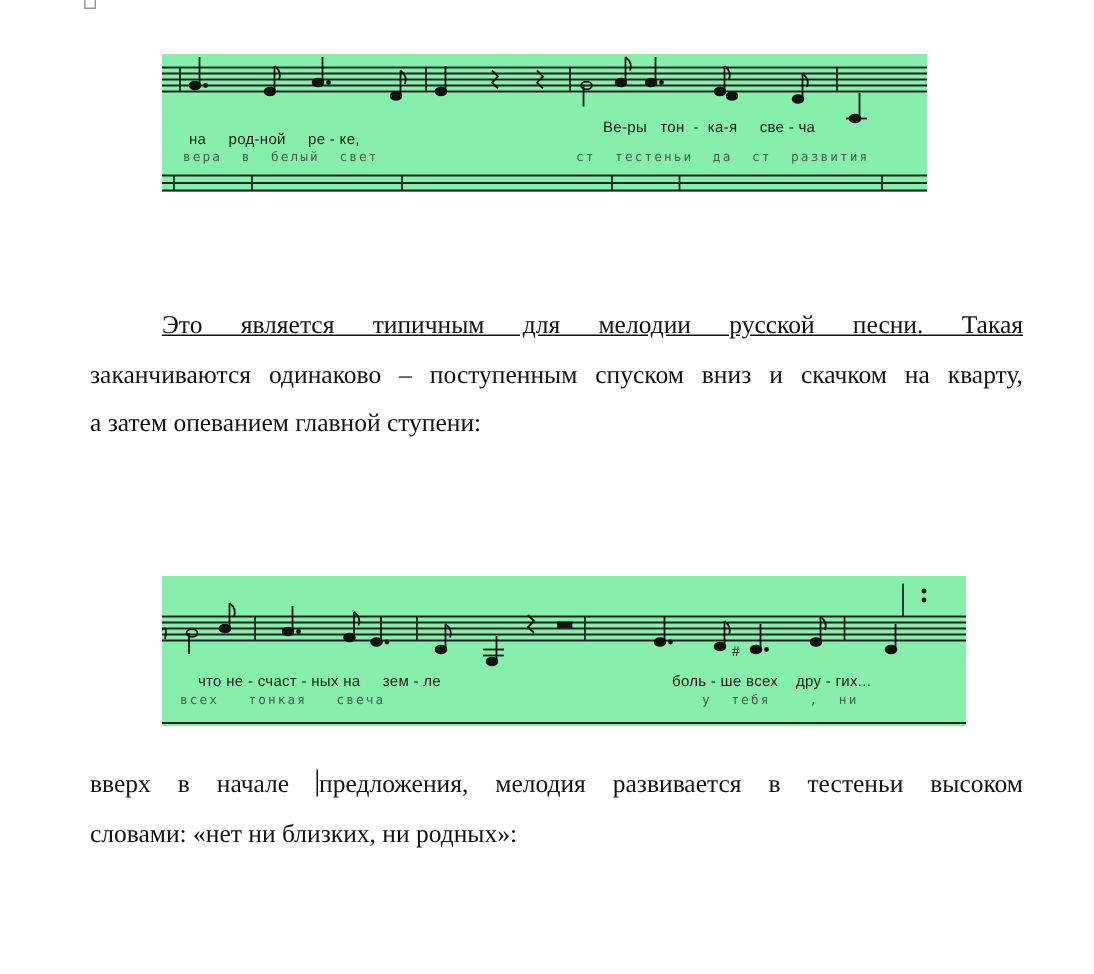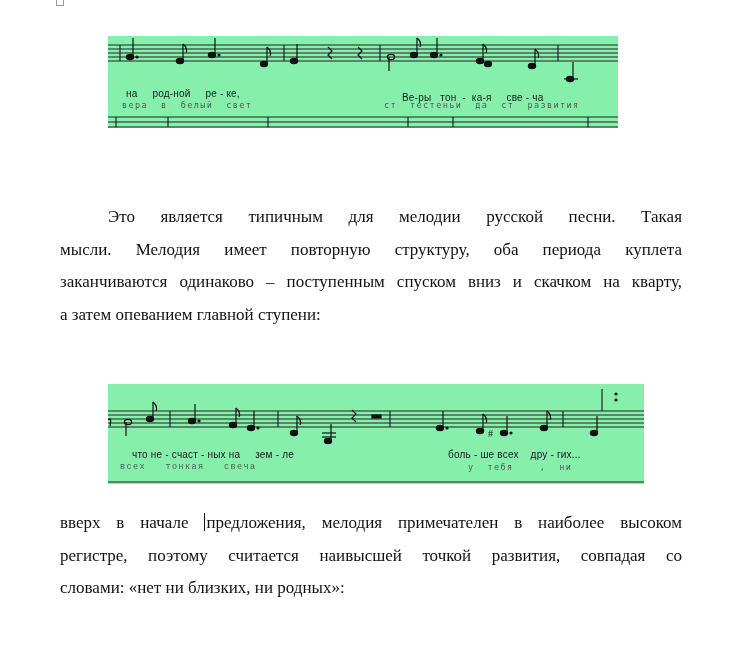--- a/index.html
+++ b/index.html
@@ -9,21 +9,21 @@
                  border:1px solid #9a9a9a; background:#fff; }
   .figure { position:absolute; background:#86efac; }
   .figure svg { display:block; }
   .lyric { position:absolute; font-family:"Liberation Sans","DejaVu Sans",sans-serif;
            font-size:10px; color:#1a1a1a; white-space:pre; letter-spacing:0.2px; }
   .lyric2 { position:absolute; font-family:"DejaVu Sans Mono","Liberation Mono",monospace;
             font-size:8.5px; color:#444; white-space:pre; letter-spacing:1.4px; opacity:0.85;text-align:center; }
   .para { position:absolute; left:60px; width:622px; font-size:17px; line-height:32.5px; }
   .line { display:block; height:32.5px; text-align:justify; text-align-last:justify; white-space:nowrap; }
   .line.last { text-align-last:left;font-family:Liberation Serif, serif; }
-  .line.indent { padding-left:48px; }
+  .line.indent { padding-left:48px;text-decoration:underline; }
   .caret { display:inline-block; width:1px; height:18px; background:#111; vertical-align:-3px; margin-right:1px; }
 </style>
 </head>
 <body>
 
 <div class="anchor-mark"></div>
 
 <div class="figure" style="left:108px; top:36px; width:510px; height:92px;">
   <svg width="510" height="92" viewBox="0 0 510 92">
     <g stroke="#222" stroke-width="1.2">
@@ -79,28 +79,27 @@
       <line x1="0" y1="91" x2="510" y2="91"></line>
       <line x1="8" y1="81" x2="8" y2="91"></line>
       <line x1="60" y1="81" x2="60" y2="91"></line>
       <line x1="160" y1="81" x2="160" y2="91"></line>
       <line x1="300" y1="81" x2="300" y2="91"></line>
       <line x1="345" y1="81" x2="345" y2="91"></line>
       <line x1="480" y1="81" x2="480" y2="91"></line>
     </g>
   </svg>
   <div class="lyric" style="left:18px; top:52px;">на     род-ной     ре - ке,</div>
-  <div class="lyric" style="left:278px; top:56px;padding-left:16px;">Ве-ры   тон  -  ка-я     све - ча</div>
+  <div class="lyric" style="left:278px; top:44px;padding-left:16px;">Ве-ры   тон  -  ка-я     све - ча</div>
   <div class="lyric2" style="left:14px; top:64px;">вера  в  белый  свет</div>
   <div class="lyric2" style="left:276px; top:64px;">ст  тестеньи  да  ст  развития</div>
 </div>
 
 <div class="para" style="top:201px;">
   <span class="line indent">Это является типичным для мелодии русской песни. Такая</span>
-  <span class="line">мысли. Мелодия имеет повторную структуру, оба периода куплета</span>
   <span class="line">заканчиваются одинаково – поступенным спуском вниз и скачком на кварту,</span>
   <span class="line last">а затем опеванием главной ступени:</span>
 </div>
 
 <div class="figure" style="left:108px; top:384px; width:536px; height:100px;">
   <svg width="536" height="100" viewBox="0 0 536 100">
     <g stroke="#222" stroke-width="1.2">
       <line x1="0" y1="27" x2="536" y2="27"></line>
       <line x1="0" y1="31" x2="536" y2="31"></line>
       <line x1="0" y1="35" x2="536" y2="35"></line>
@@ -154,23 +153,22 @@
         <line x1="489" y1="49" x2="489" y2="32"></line>
       <circle cx="508" cy="10" r="1"></circle>
         <circle cx="508" cy="16" r="1"></circle>
     </g>
     <g stroke="#222" stroke-width="1.2">
       <line x1="0" y1="98" x2="536" y2="98"></line>
     </g>
   </svg>
   <div class="lyric" style="left:24px; top:65px;">что не - счаст - ных на     зем - ле</div>
   <div class="lyric" style="left:316px; top:65px;margin-left:24px;">боль - ше всех    дру - гих...</div>
-  <div class="lyric2" style="left:12px; top:78px;font-family:Liberation Mono, monospace;">всех   тонкая   свеча</div>
+  <div class="lyric2" style="left:12px; top:78px;">всех   тонкая   свеча</div>
   <div class="lyric2" style="left:324px; top:78px;margin-left:36px;">у  тебя    ,  ни</div>
 </div>
 
 <div class="para" style="top:507px;">
   <span class="line">
-    <span>вверх в начале </span><span class="caret"></span><span>предложения, мелодия примечателен в наиболее высоком</span>
+    <span>вверх в начале </span><span class="caret"></span><span>предложения, мелодия развивается в тестеньи высоком</span>
   </span>
-  <span class="line">регистре, поэтому считается наивысшей точкой развития, совпадая со</span>
   <span class="line last">словами: «нет ни близких, ни родных»:</span>
 </div>
 
 </body></html>

